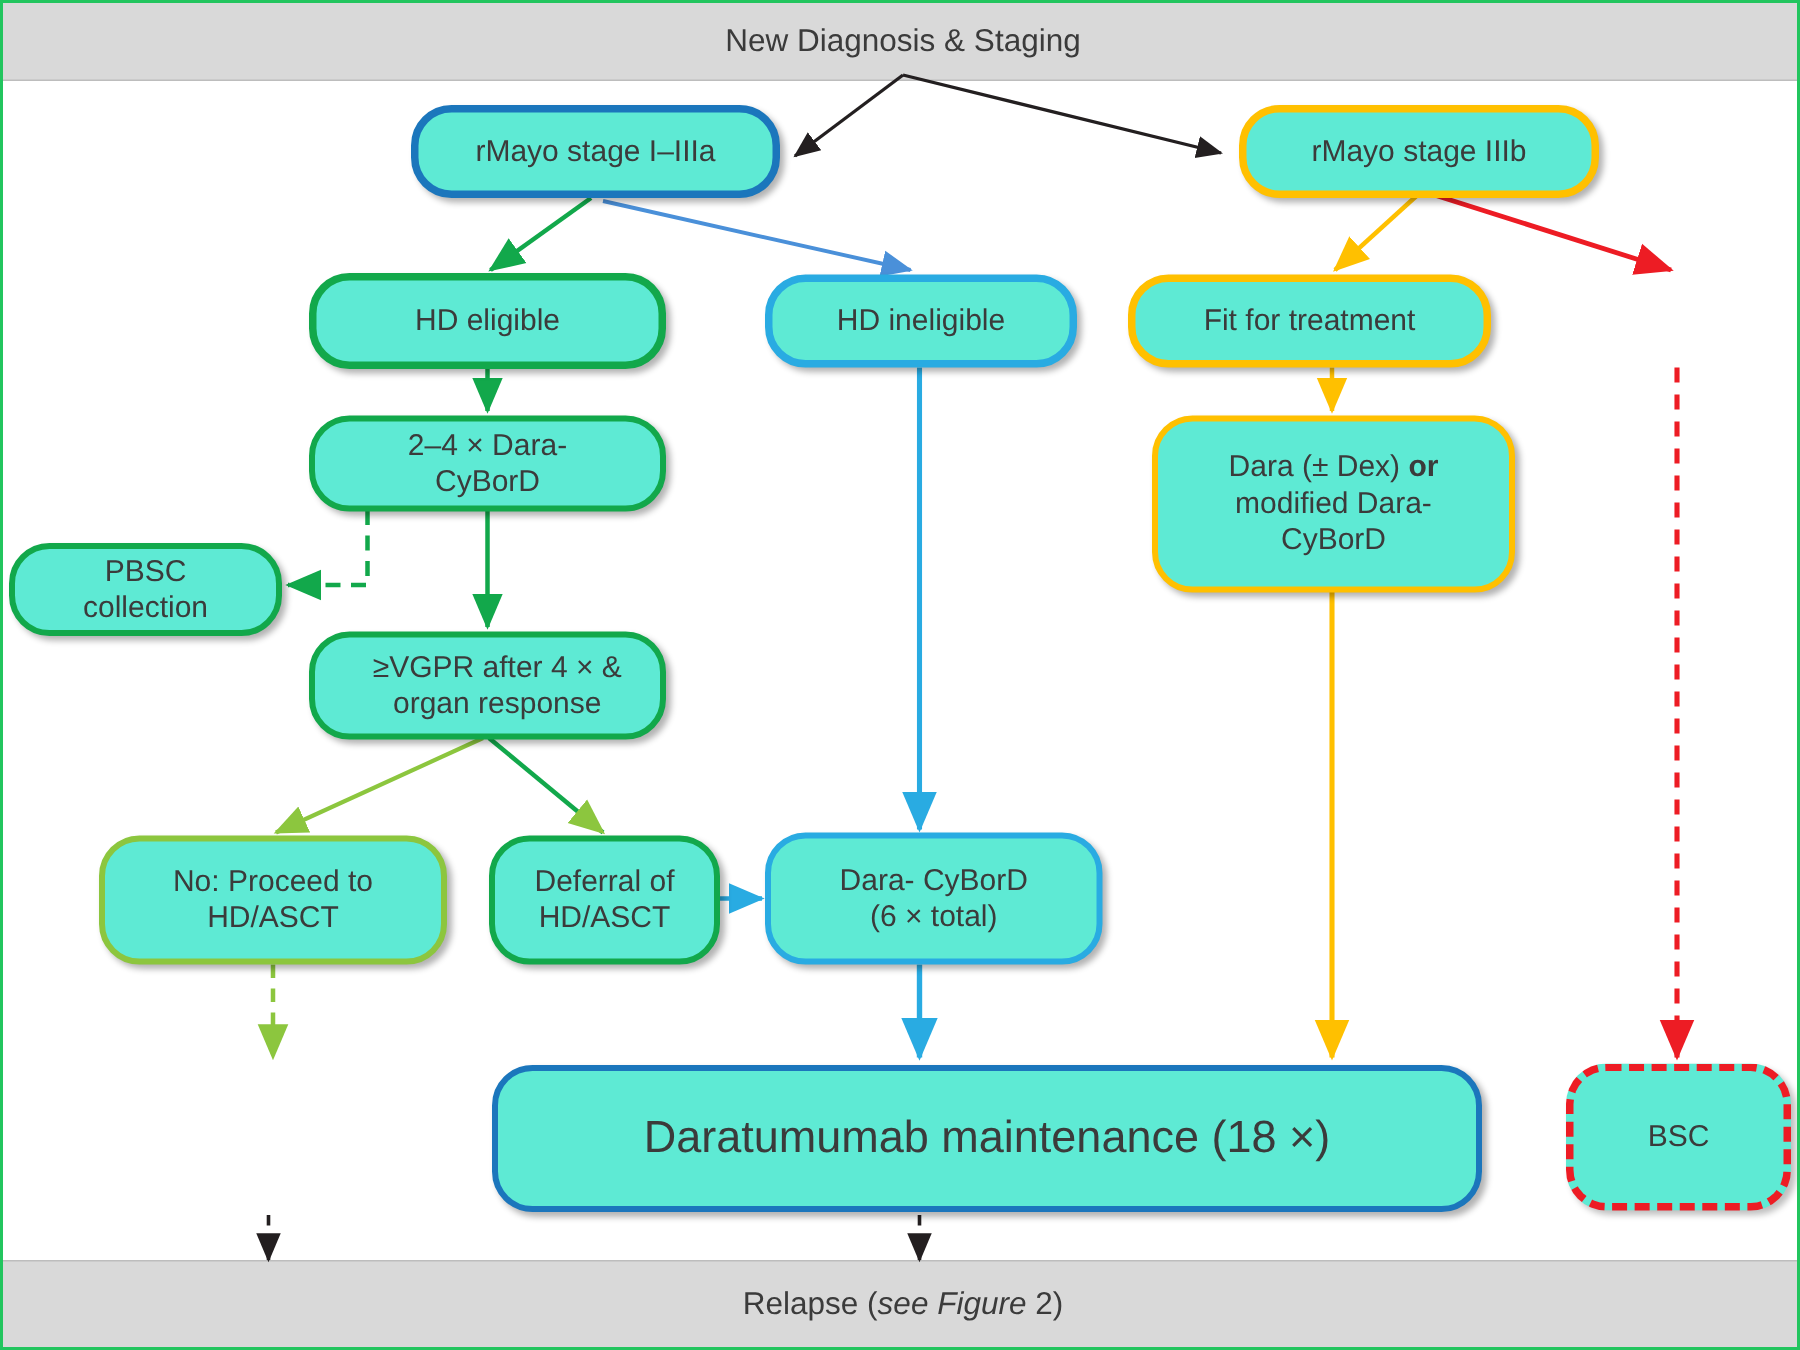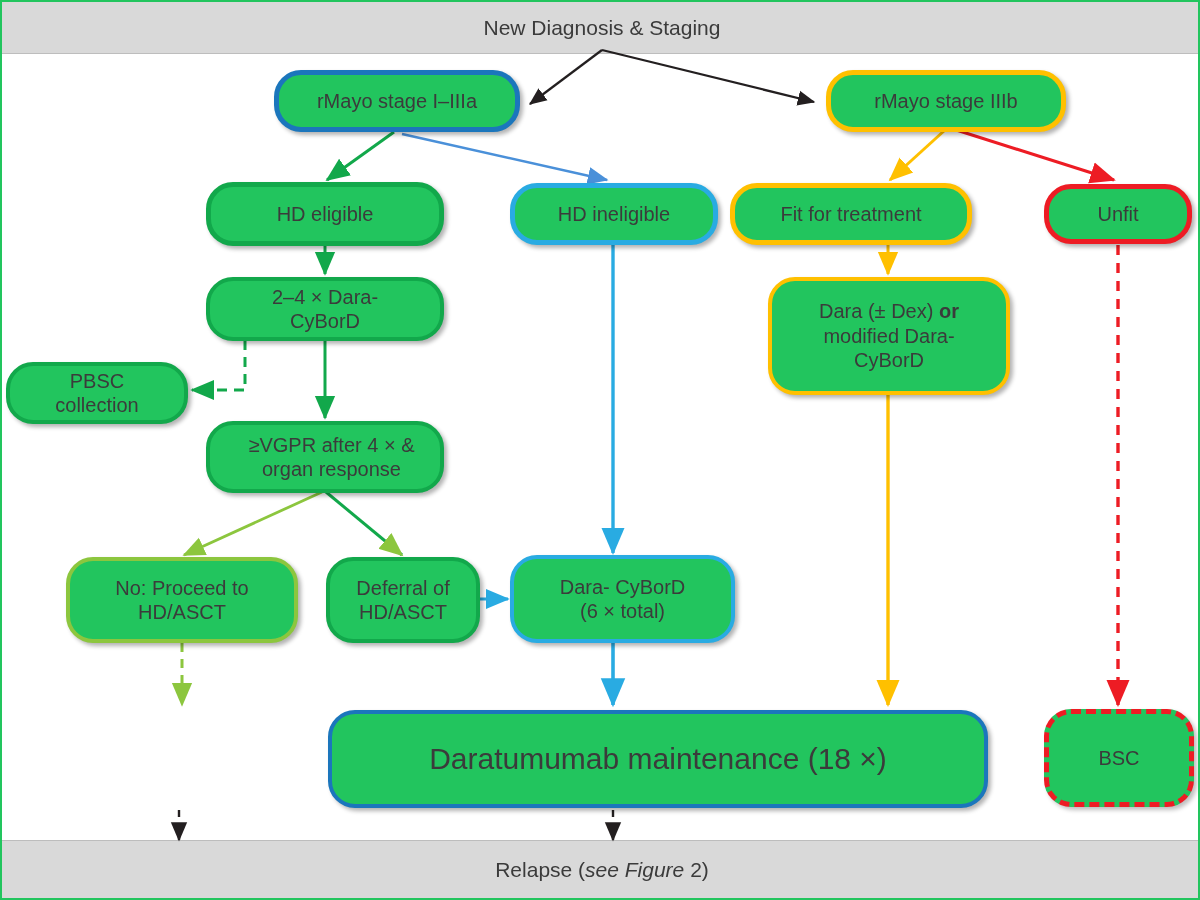--- a/index.html
+++ b/index.html
@@ -20,21 +20,21 @@
     box-sizing:border-box;
   }
   #band-top{top:0;height:52px;border-bottom:1px solid #bdbdbd;}
   #band-bottom{bottom:0;height:58px;border-top:1px solid #bdbdbd;}
   .band em{font-style:italic;}
 
   svg#wires{position:absolute;left:0;top:0;width:1200px;height:900px;pointer-events:none;}
 
   .node{
     position:absolute;
-    background:#22c55e;
+    background:#5eead4;
     box-sizing:border-box;
     display:flex;align-items:center;justify-content:center;
     text-align:center;
     color:#3b3b3b;
     font-size:20px;
     line-height:1.22;
     padding:2px 6px;
     box-shadow:3px 3px 4px rgba(0,0,0,0.30);
     border-radius:27px;
   }
@@ -124,27 +124,24 @@
   </div>
 
   <div class="node thick" style="left:204px;top:180px;width:238px;height:64px;border-color:#12A84B;">
     <span>HD eligible</span>
   </div>
 
   <div class="node thick" style="left:508px;top:181px;width:208px;height:62px;border-color:#29ABE2;">
     <span>HD ineligible</span>
   </div>
 
-  <div class="node thick" style="left:728px;top:181px;width:242px;height:62px;border-color:#FFC000;">
+  <div class="node thick" style="left:750px;top:181px;width:242px;height:62px;border-color:#FFC000;">
     <span>Fit for treatment</span>
   </div>
 
-  <div class="node thick" style="left:1042px;top:182px;width:148px;height:60px;border-color:#ED1C24;">
-    <span>Unfit</span>
-  </div>
 
   <div class="node med" style="left:204px;top:275px;width:238px;height:64px;border-color:#12A84B;">
     <span>
       <span>2–4 × Dara-</span><br>
       <span>CyBorD</span>
     </span>
   </div>
 
   <div class="node med" style="left:4px;top:360px;width:182px;height:62px;border-color:#12A84B;">
     <span>

